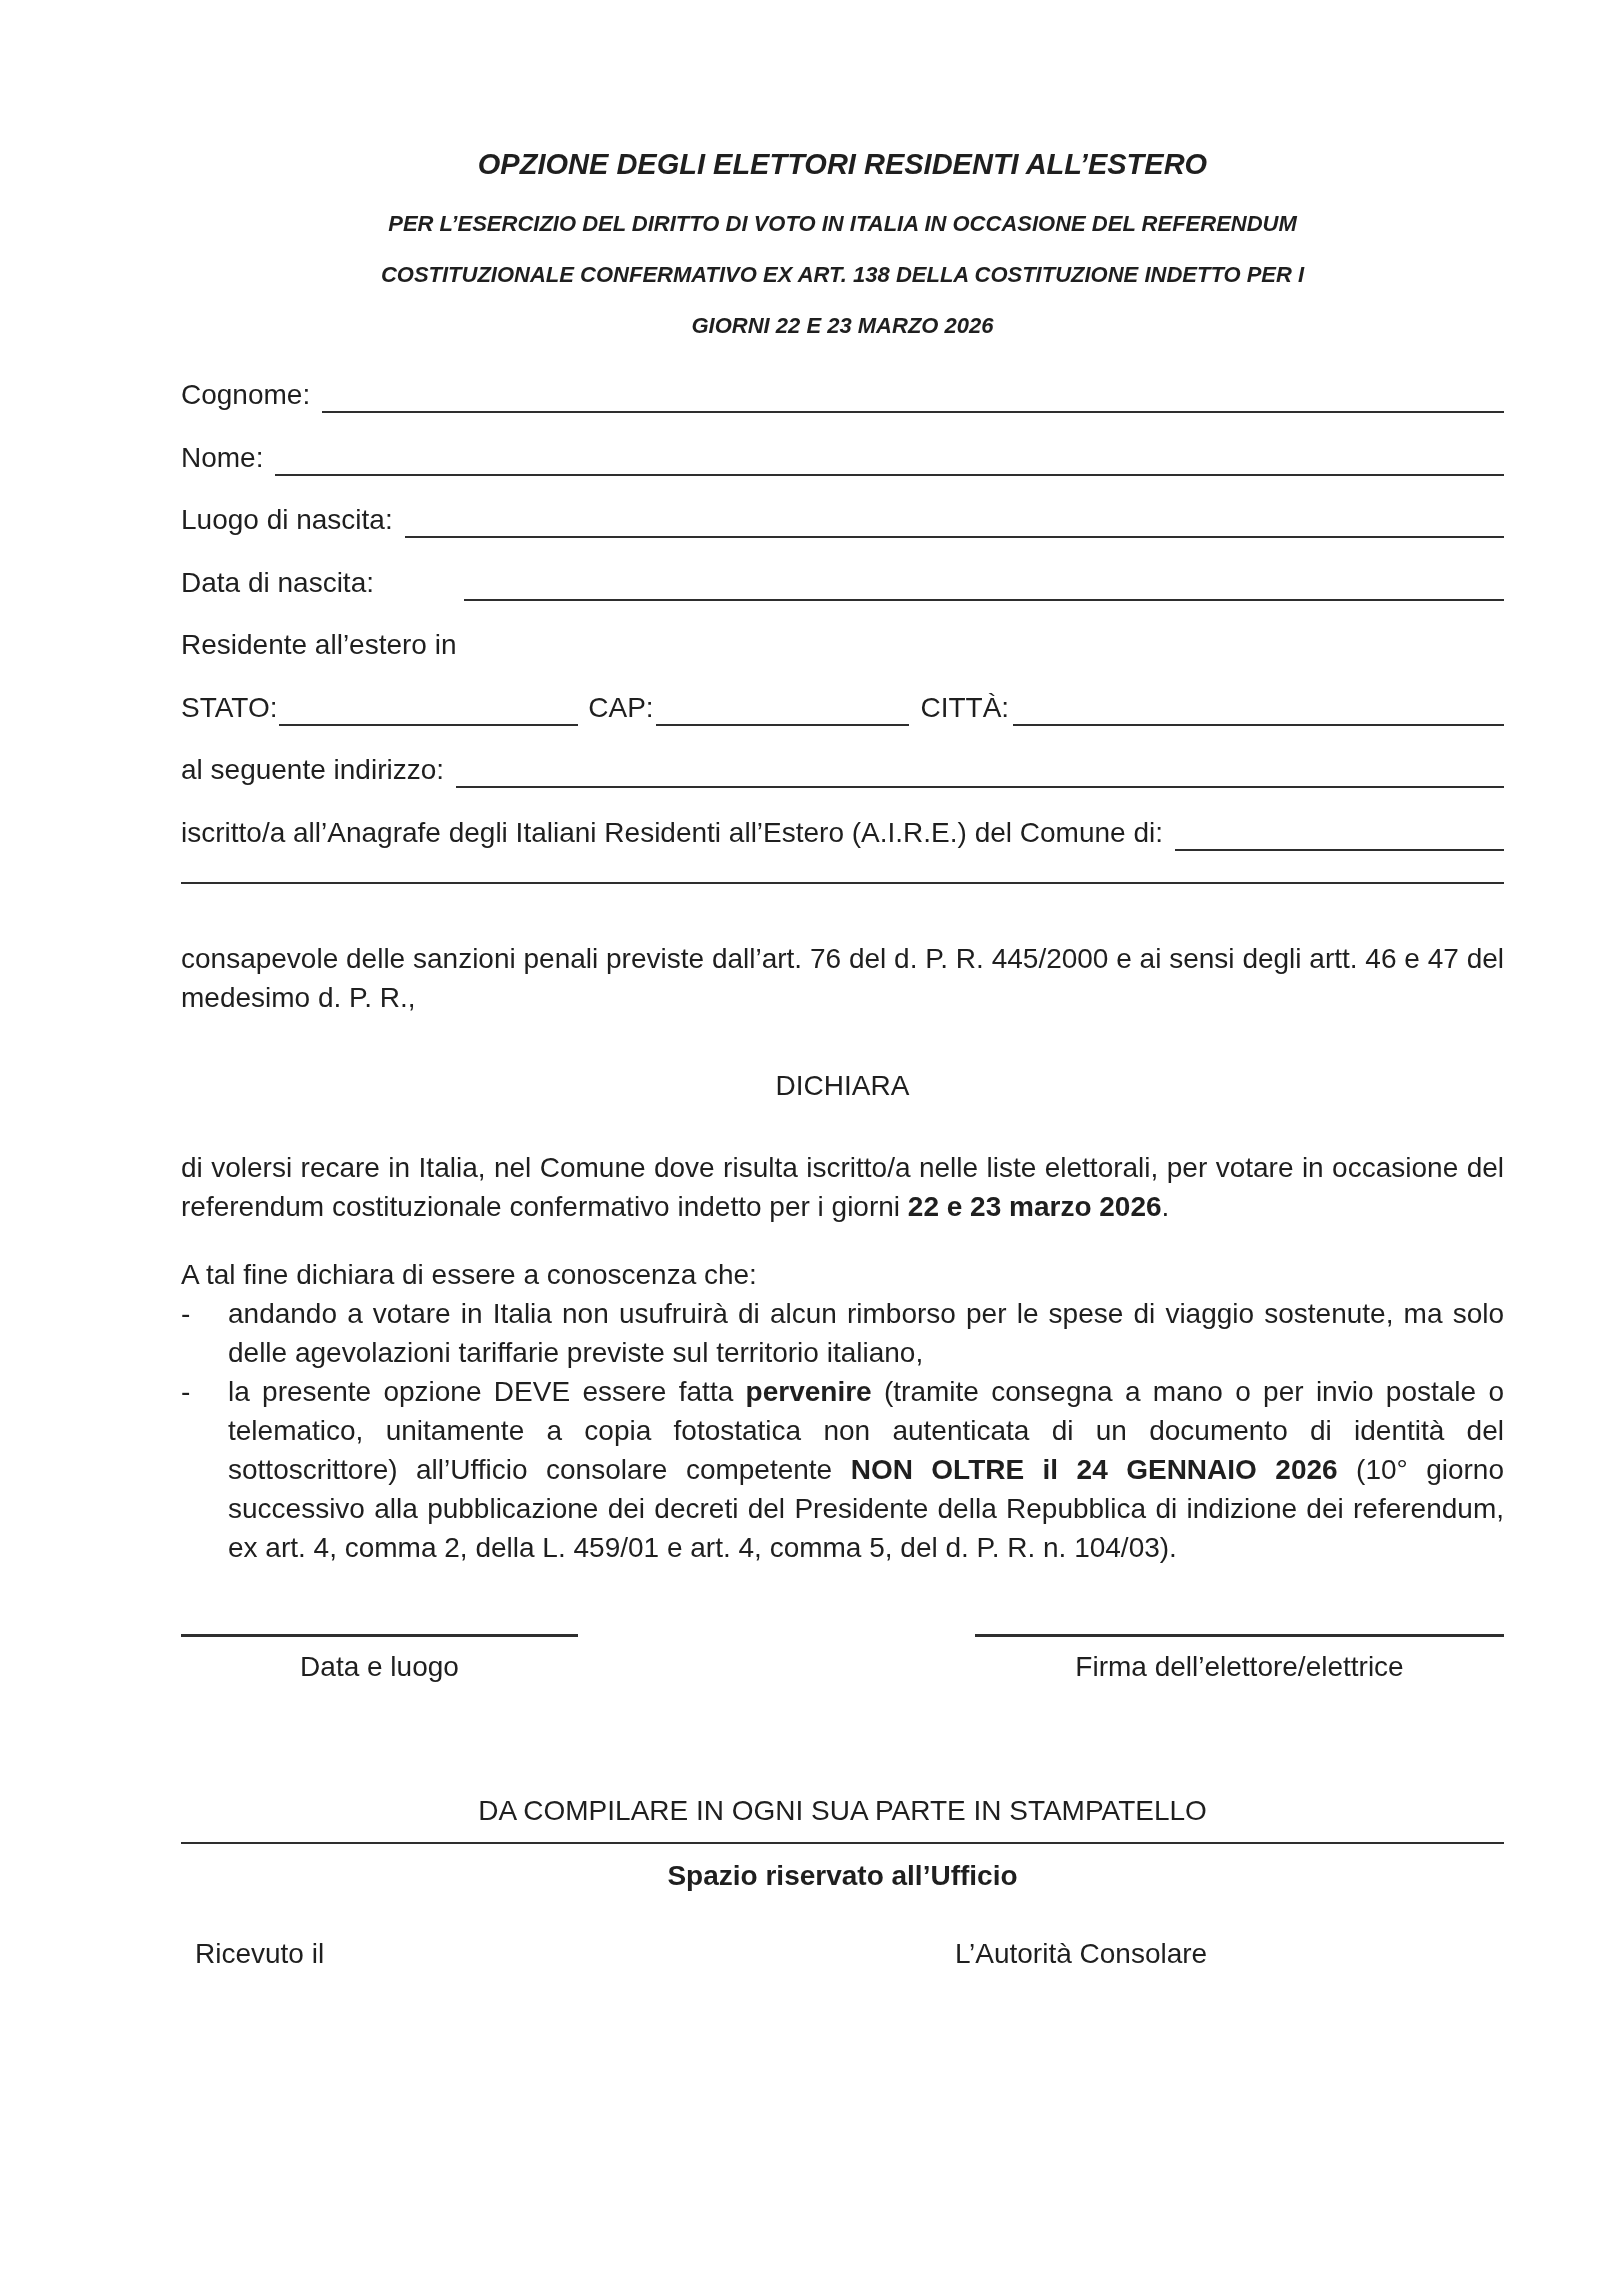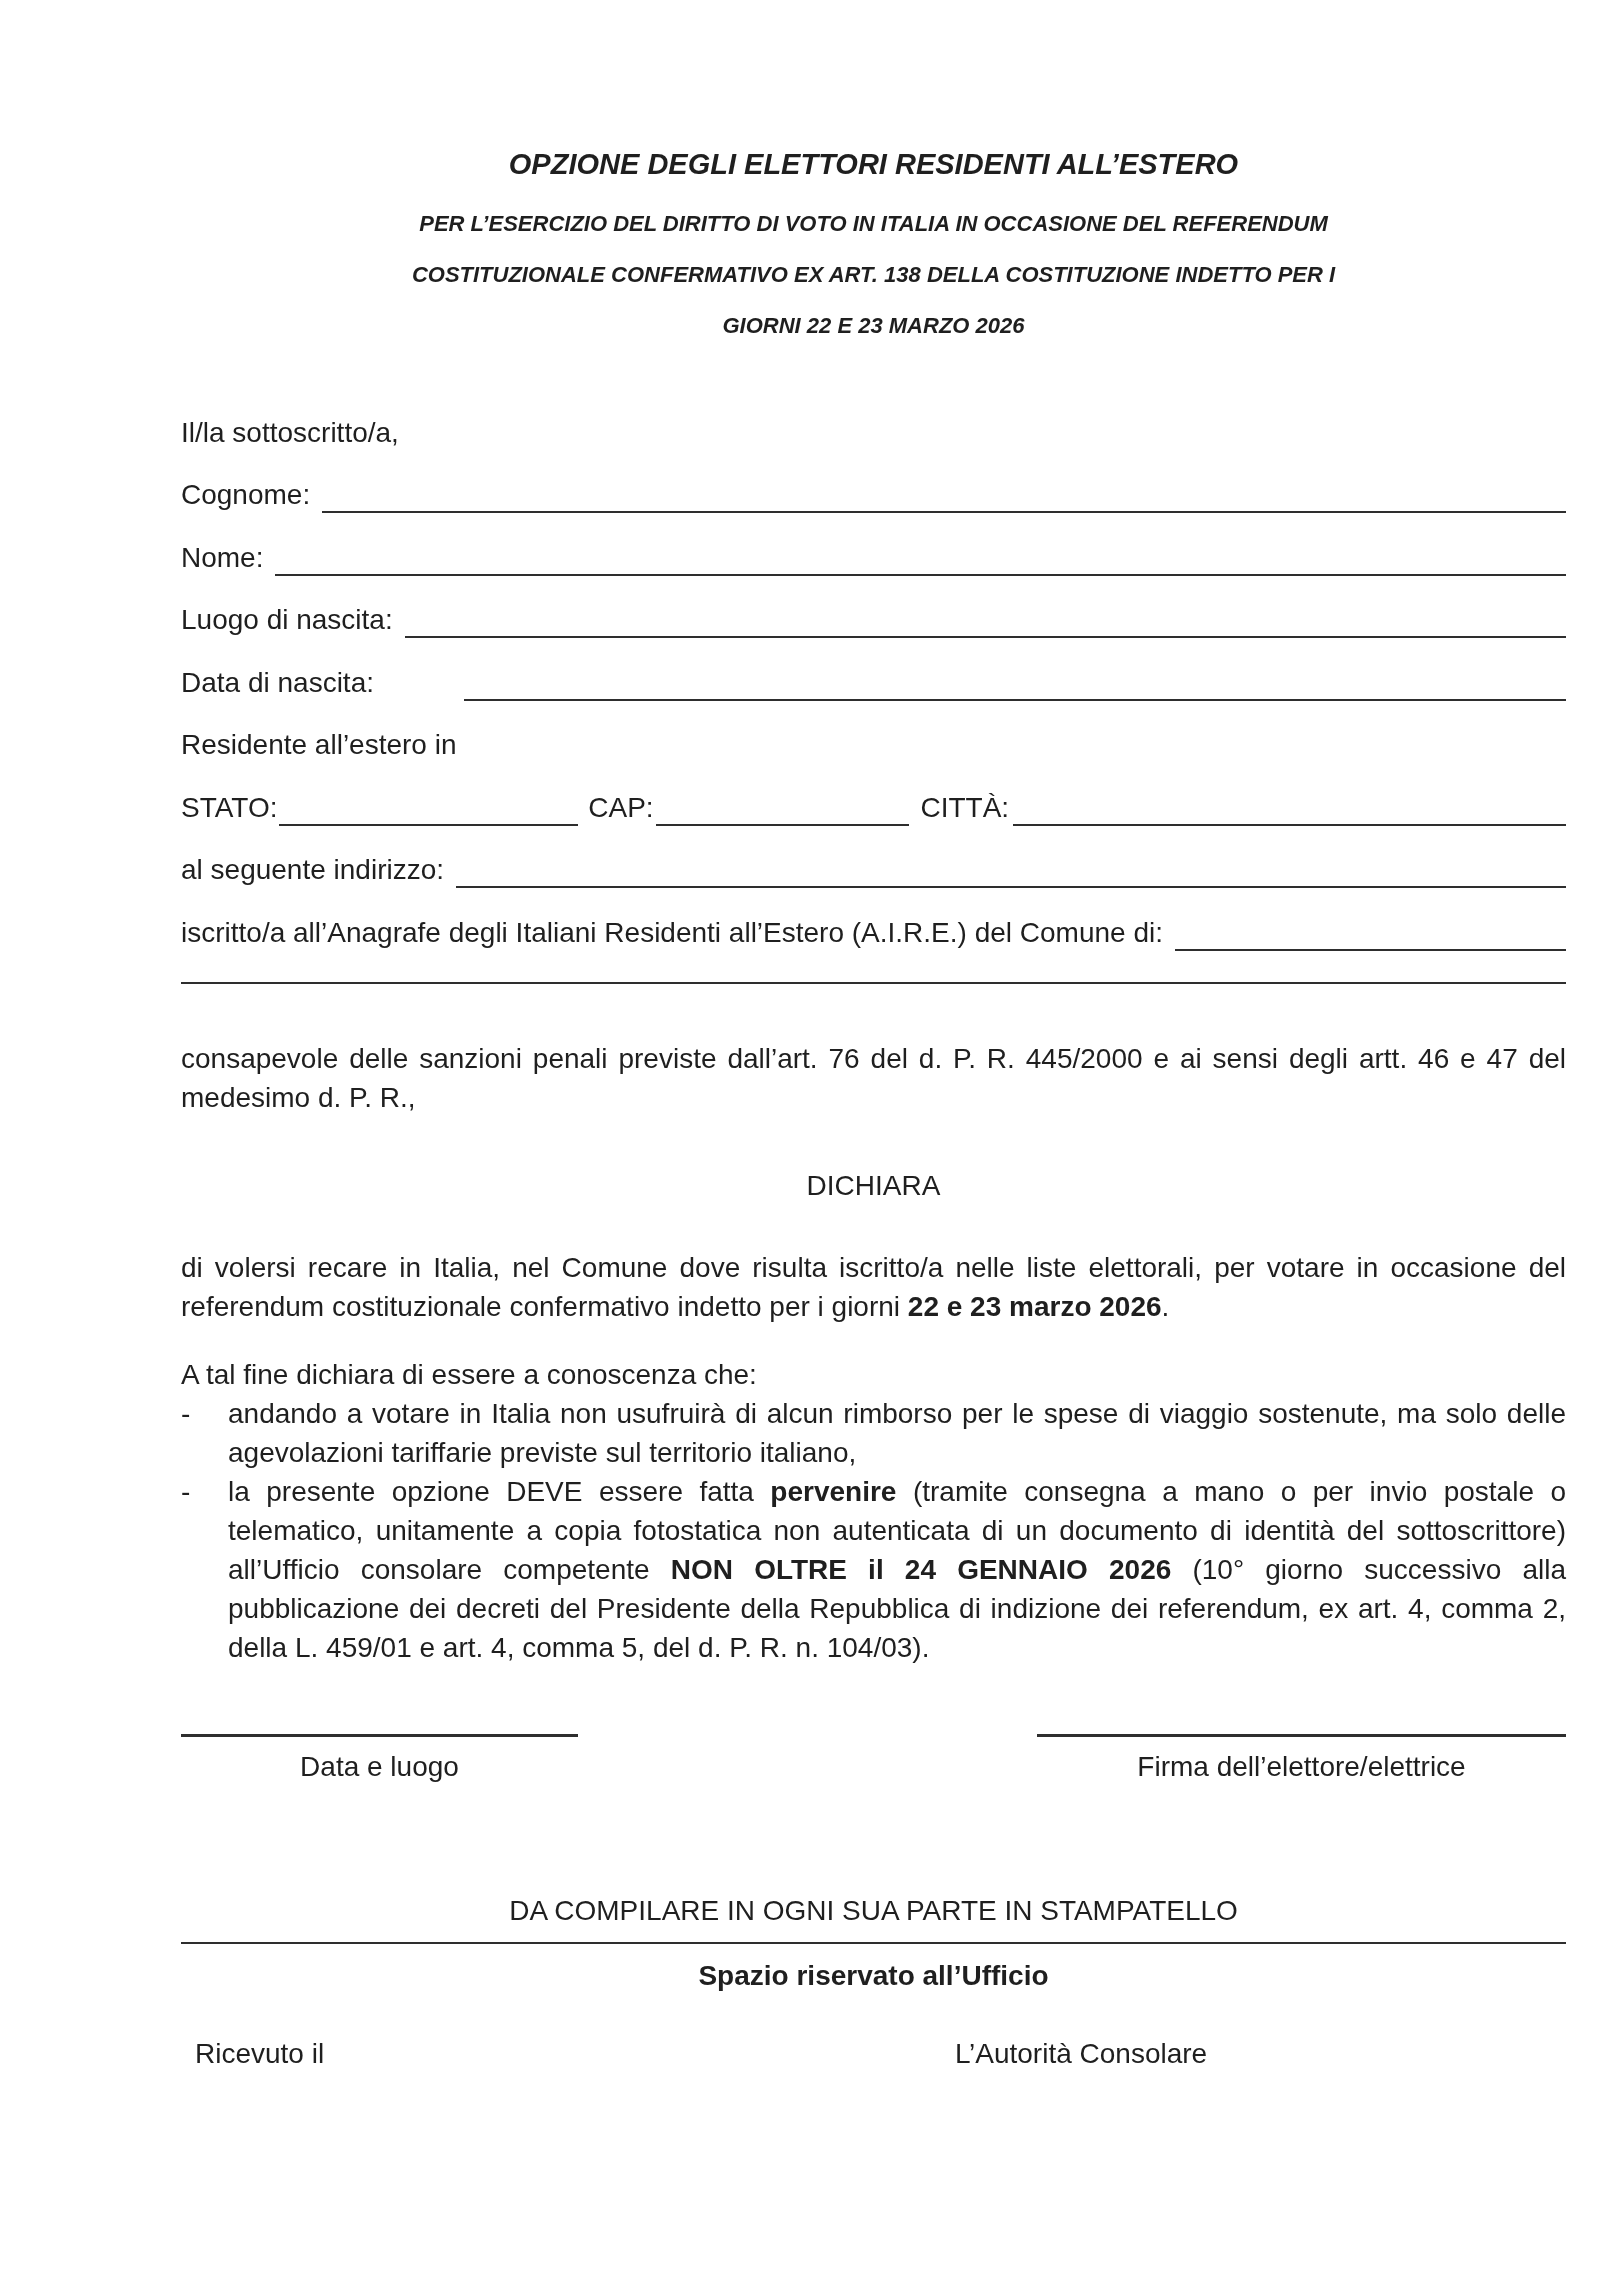--- a/index.html
+++ b/index.html
@@ -6,21 +6,21 @@
   .page {
     position: relative;
     width: 1620px;
     height: 2292px;
     margin: 0 auto;
     background: #ffffff;
     font-family: "Liberation Sans", sans-serif;
     color: #1f1f1f;
     font-size: 28px;
     box-sizing: border-box;
-    padding: 147px 54px 0 181px;
+    padding: 147px 116px 0 181px;
   }
   .title {
     text-align: center;
     font-weight: bold;
     font-style: italic;
     font-size: 29px;
     line-height: 35px;
   }
   .subtitle {
     margin-top: 15.7px;
@@ -89,21 +89,20 @@
 <div class="page">
 
   <div class="title">OPZIONE DEGLI ELETTORI RESIDENTI ALL’ESTERO</div>
 
   <div class="subtitle">
     <div class="subtitle-line">PER L’ESERCIZIO DEL DIRITTO DI VOTO IN ITALIA IN OCCASIONE DEL REFERENDUM</div>
     <div class="subtitle-line">COSTITUZIONALE CONFERMATIVO EX ART. 138 DELLA COSTITUZIONE INDETTO PER I</div>
     <div class="subtitle-line">GIORNI 22 E 23 MARZO 2026</div>
   </div>
 
-  <div class="intro">Il/la sottoscritto/a,</div>
 
   <div class="field-row">
     <span class="lbl">Cognome:</span>
     <span class="fill-line"></span>
   </div>
 
   <div class="field-row">
     <span class="lbl">Nome:</span>
     <span class="fill-line"></span>
   </div>

